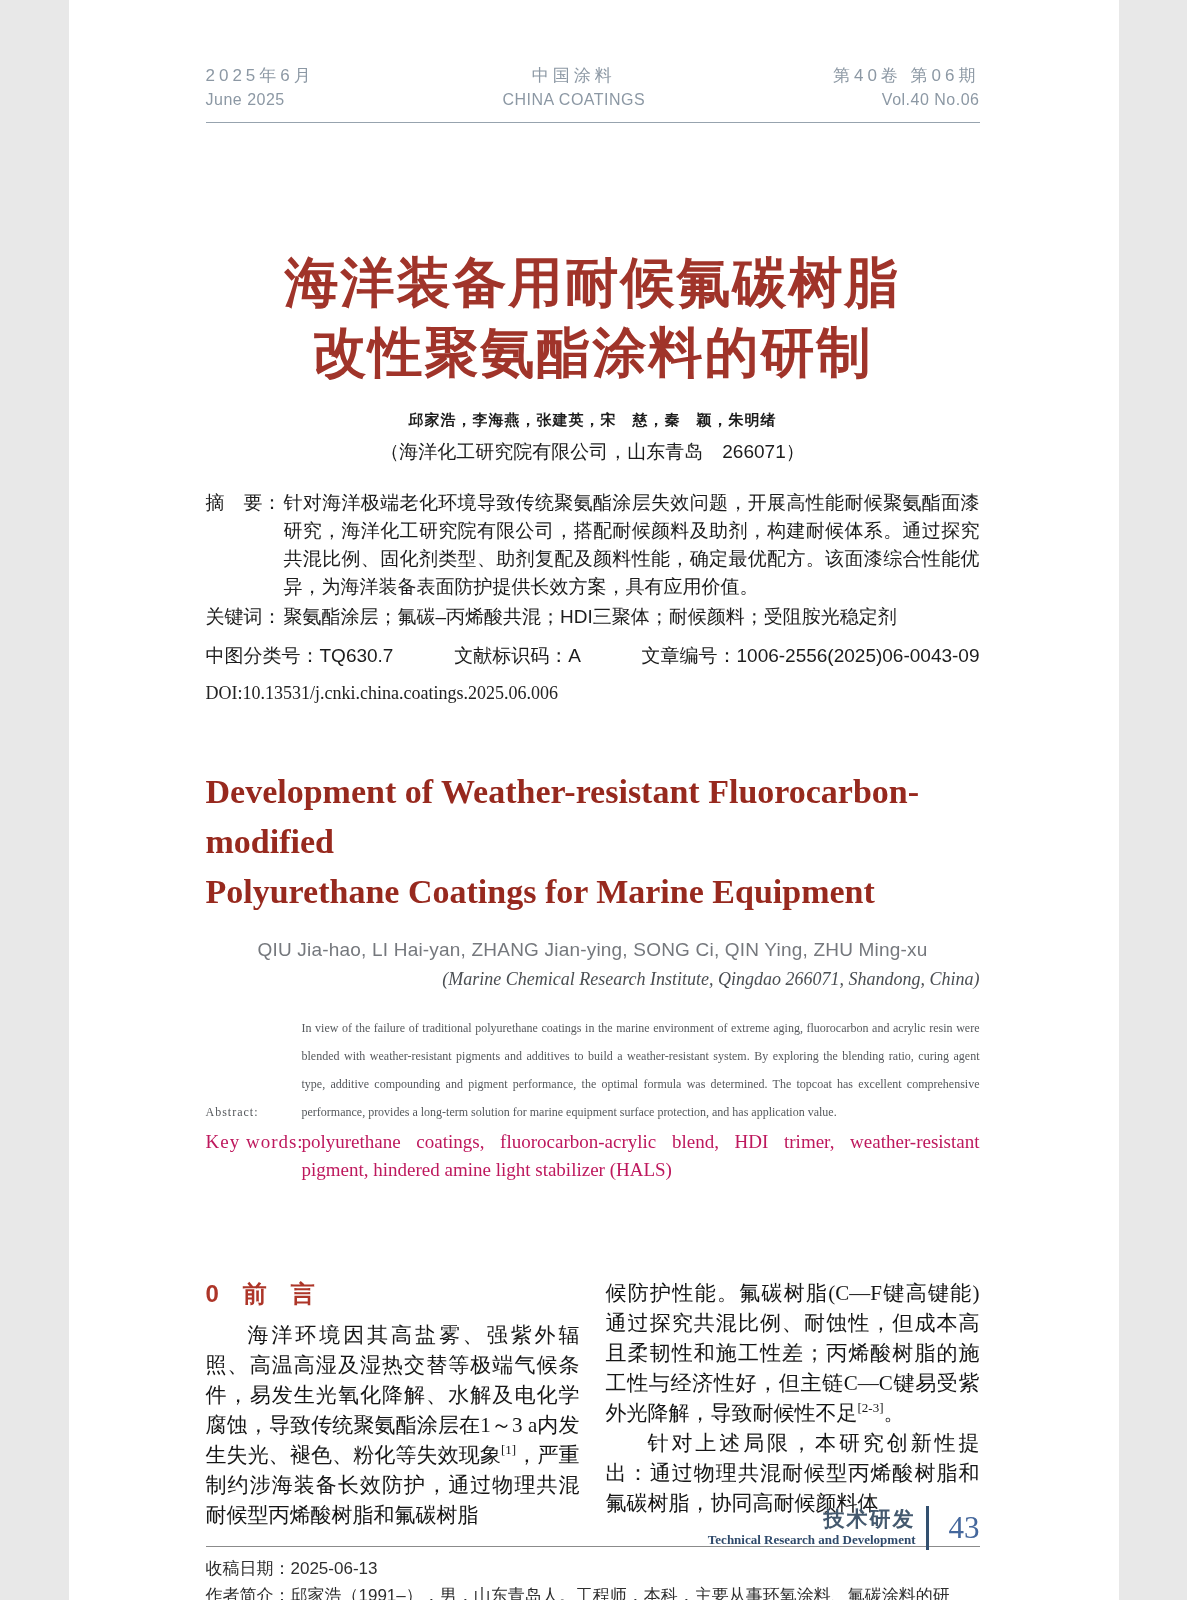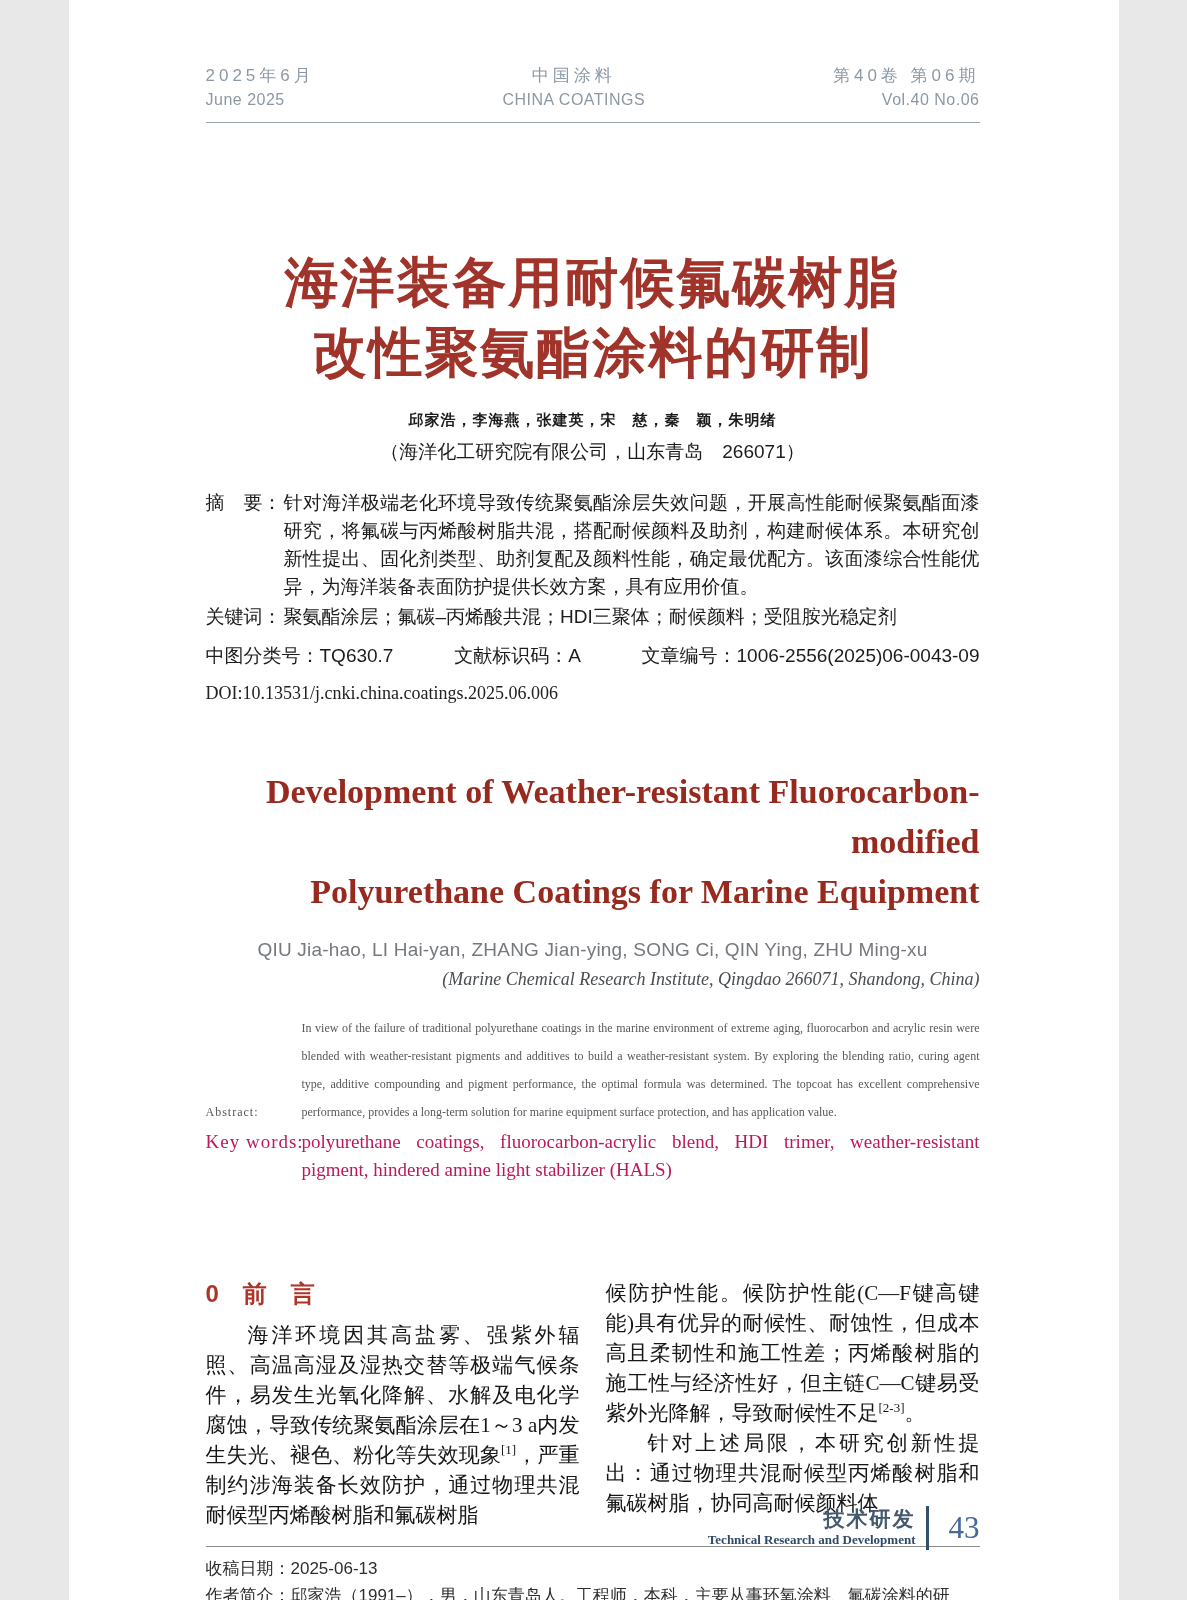--- a/index.html
+++ b/index.html
@@ -78,21 +78,21 @@
     margin-top: 12px;
     font-family: "Liberation Serif", serif;
     font-size: 18px;
     line-height: 24px;
     color: #222;
   }
 
   
   .en-title {
     margin-top: 62px;
-    text-align: right;
+    text-align: left;
     font-family: "Liberation Serif", serif;
     font-weight: bold;
     font-size: 34px;
     line-height: 50px;
     color: #97291e;
   }
   .en-authors {
     margin-top: 20px;
     text-align: center;
     font-size: 19px;
@@ -229,21 +229,21 @@
     <h1 class="cn-title">
       <div>海洋装备用耐候氟碳树脂</div>
       <div>改性聚氨酯涂料的研制</div>
     </h1>
 
     <div class="cn-authors">邱家浩，李海燕，张建英，宋　慈，秦　颖，朱明绪</div>
     <div class="cn-affil">（海洋化工研究院有限公司，山东青岛　266071）</div>
 
     <div class="cn-abs hang-row">
       <span class="hang-label">摘　要：</span>
-      <span class="hang-text">针对海洋极端老化环境导致传统聚氨酯涂层失效问题，开展高性能耐候聚氨酯面漆研究，将氟碳与丙烯酸树脂共混，搭配耐候颜料及助剂，构建耐候体系。本研究创新性提出、固化剂类型、助剂复配及颜料性能，确定最优配方。该面漆综合性能优异，为海洋装备表面防护提供长效方案，具有应用价值。</span>
+      <span class="hang-text">针对海洋极端老化环境导致传统聚氨酯涂层失效问题，开展高性能耐候聚氨酯面漆研究，海洋化工研究院有限公司，搭配耐候颜料及助剂，构建耐候体系。通过探究共混比例、固化剂类型、助剂复配及颜料性能，确定最优配方。该面漆综合性能优异，为海洋装备表面防护提供长效方案，具有应用价值。</span>
     </div>
 
     <div class="cn-kw hang-row">
       <span class="hang-label">关键词：</span>
       <span class="hang-text">聚氨酯涂层；氟碳–丙烯酸共混；HDI三聚体；耐候颜料；受阻胺光稳定剂</span>
     </div>
 
     <div class="meta-row">
       <span>中图分类号：TQ630.7</span>
       <span>文献标识码：A</span>
@@ -268,21 +268,21 @@
       <span class="hang-label">Key words:</span>
       <span class="hang-text">polyurethane coatings, fluorocarbon-acrylic blend, HDI trimer, weather-resistant pigment, hindered amine light stabilizer (HALS)</span>
     </div>
 
     <div class="body-cols">
       <div class="col">
         <div class="sec-heading">0　前　言</div>
         <p class="para-indent"><span>海洋环境因其高盐雾、强紫外辐照、高温高湿及湿热交替等极端气候条件，易发生光氧化降解、水解及电化学腐蚀，导致传统聚氨酯涂层在1～3 a内发生失光、褪色、粉化等失效现象</span><sup class="ref">[1]</sup><span>，严重制约涉海装备长效防护，通过物理共混耐候型丙烯酸树脂和氟碳树脂</span></p>
       </div>
       <div class="col">
-        <p><span>候防护性能。候防护性能(C—F键高键能)具有优异的耐候性、耐蚀性，但成本高且柔韧性和施工性差；丙烯酸树脂的施工性与经济性好，但主链C—C键易受紫外光降解，导致耐候性不足</span><sup class="ref">[2-3]</sup><span>。</span></p>
+        <p><span>候防护性能。氟碳树脂(C—F键高键能)通过探究共混比例、耐蚀性，但成本高且柔韧性和施工性差；丙烯酸树脂的施工性与经济性好，但主链C—C键易受紫外光降解，导致耐候性不足</span><sup class="ref">[2-3]</sup><span>。</span></p>
         <p class="para-indent">针对上述局限，本研究创新性提出：通过物理共混耐候型丙烯酸树脂和氟碳树脂，协同高耐候颜料体</p>
       </div>
     </div>
 
     <div class="footnote-rule"></div>
     <div class="footnote">
       <div class="fn-row">
         <span class="fn-label">收稿日期：</span>
         <span>2025-06-13</span>
       </div>

